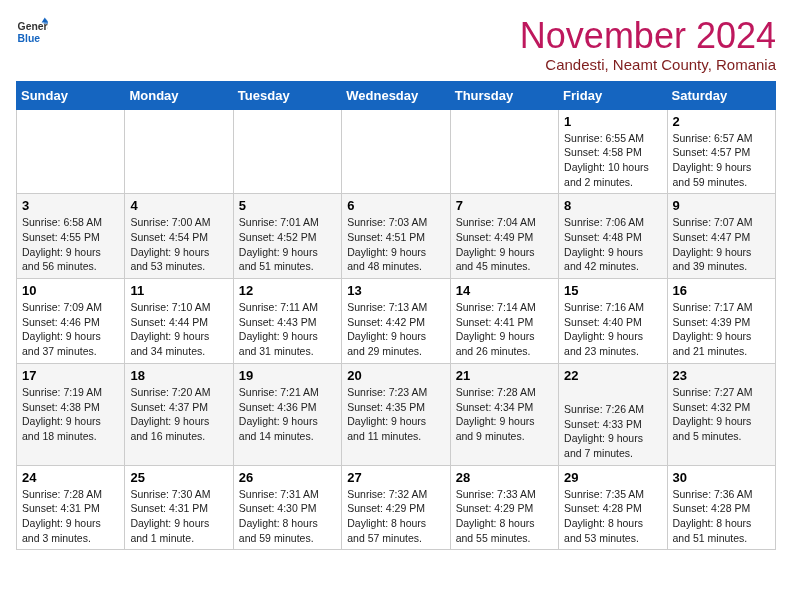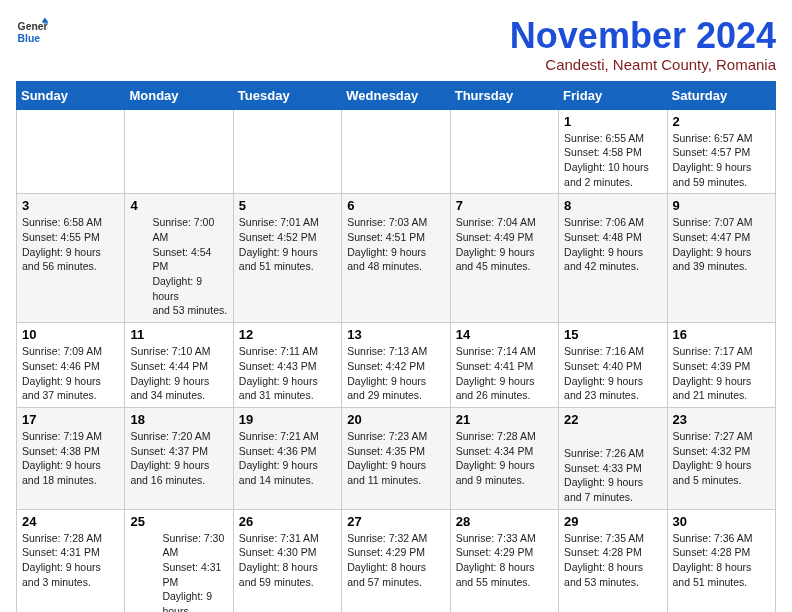--- a/index.html
+++ b/index.html
@@ -23,22 +23,22 @@
     }
     .logo-icon {
       width: 32px;
       height: 32px;
     }
     .title-block {
       text-align: right;
     }
     .month-title {
       font-size: 36px;
-      font-weight: bold;
-      color: #1d4ed8;
+      font-weight: normal;
+      color: #be185d;
       line-height: 1.1;
     }
     .location {
       font-size: 15px;
       color: #7f1d1d;
     }
     table {
       width: 100%;
       border-collapse: collapse;
       font-size: 11px;
@@ -134,21 +134,21 @@
       <tr>
         <td>
           <span class="day-num">3</span>
           <div class="day-info" style="white-space: pre-line;">Sunrise: 6:58 AM
 Sunset: 4:55 PM
 Daylight: 9 hours
 and 56 minutes.</div>
         </td>
         <td>
           <span class="day-num">4</span>
-          <div class="day-info" style="white-space: pre-line; margin-left: 22px;">Sunrise: 7:00 AM
+          <div class="day-info" style="white-space: pre-line;">Sunrise: 7:00 AM
 Sunset: 4:54 PM
 Daylight: 9 hours
 and 53 minutes.</div>
         </td>
         <td>
           <span class="day-num">5</span>
           <div class="day-info" style="white-space: pre-line;">Sunrise: 7:01 AM
 Sunset: 4:52 PM
 Daylight: 9 hours
 and 51 minutes.</div>
@@ -287,21 +287,21 @@
       <tr>
         <td>
           <span class="day-num">24</span>
           <div class="day-info" style="white-space: pre-line;">Sunrise: 7:28 AM
 Sunset: 4:31 PM
 Daylight: 9 hours
 and 3 minutes.</div>
         </td>
         <td>
           <span class="day-num">25</span>
-          <div class="day-info" style="white-space: pre-line; margin-left: 32px;">Sunrise: 7:30 AM
+          <div class="day-info" style="white-space: pre-line;">Sunrise: 7:30 AM
 Sunset: 4:31 PM
 Daylight: 9 hours
 and 1 minute.</div>
         </td>
         <td>
           <span class="day-num">26</span>
           <div class="day-info" style="white-space: pre-line;">Sunrise: 7:31 AM
 Sunset: 4:30 PM
 Daylight: 8 hours
 and 59 minutes.</div>

